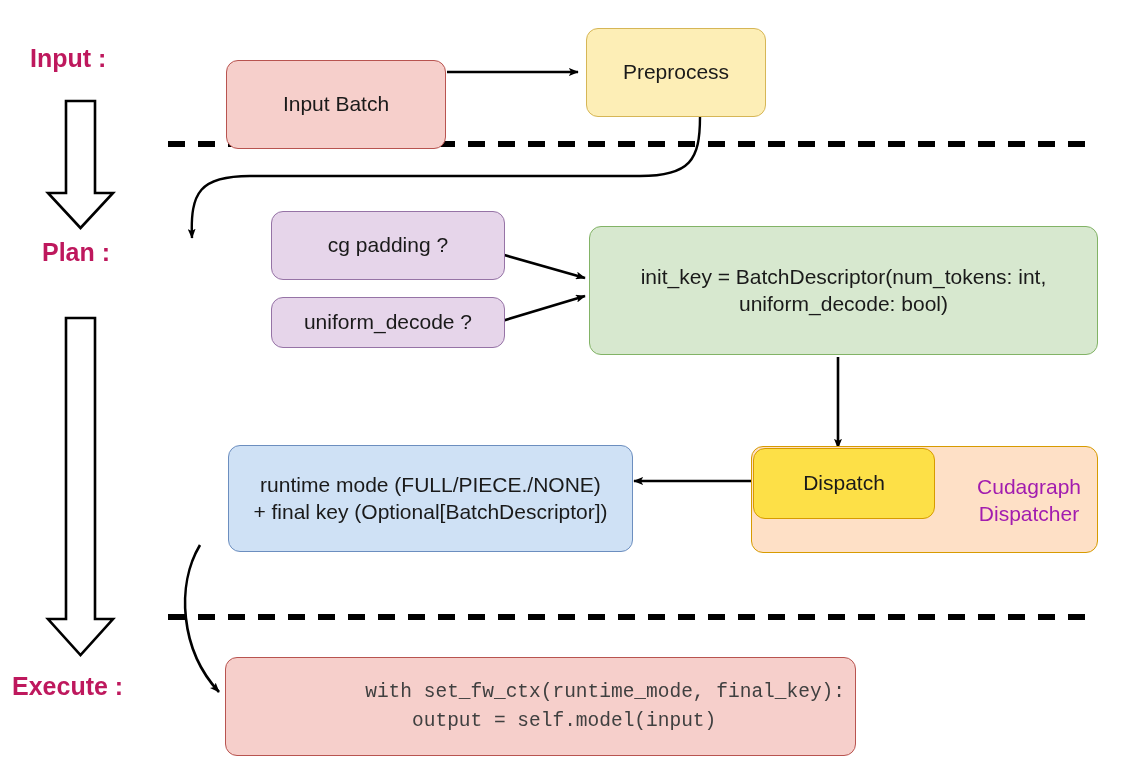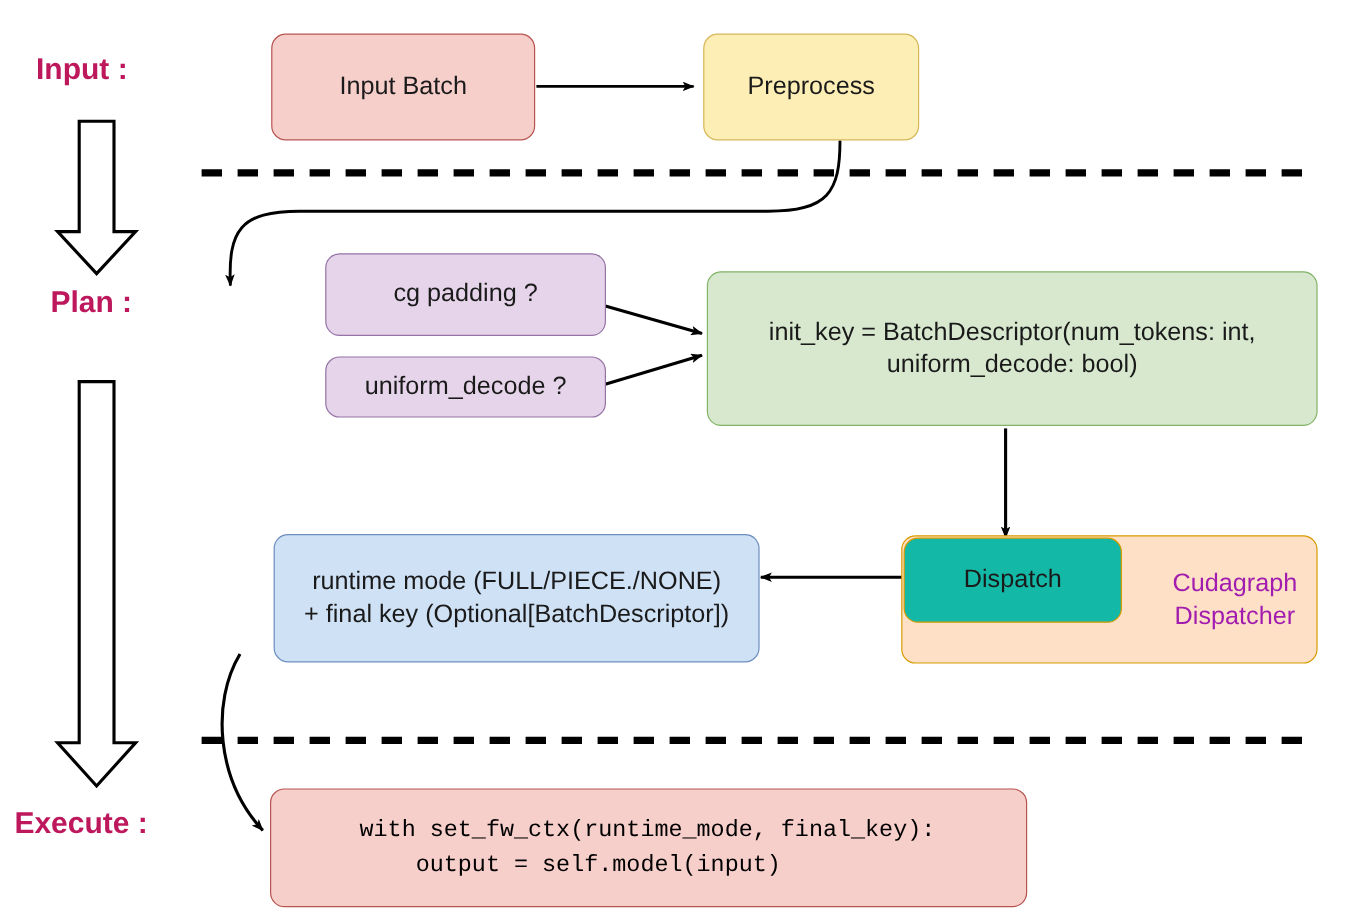--- a/index.html
+++ b/index.html
@@ -43,20 +43,21 @@
     justify-content: center;
     text-align: center;
     font-size: 21px;
     line-height: 1.28;
     color: #1a1a1a;
     padding: 4px 10px;
   }
   .node-pink {
     background: #f6cfcb;
     border-color: #b85450;
+    margin-top: 32px;
   }
   .node-yellow {
     background: #fdeeb6;
     border-color: #d6b656;
   }
   .node-purple {
     background: #e6d5ea;
     border-color: #9673a6;
     margin-left: 44px;
   }
@@ -69,45 +70,45 @@
     border-color: #6c8ebf;
   }
   .node-orange-outer {
     background: #fee0c6;
     border-color: #d79b00;
     align-items: flex-start;
     justify-content: flex-end;
     padding: 0;
   }
   .node-orange-inner {
-    background: #14b8a6;
+    background: #fde047;
     border-color: #d79b00;
   }
   .outer-label {
     position: absolute;
     right: 16px;
     top: 50%;
     transform: translateY(-50%);
     text-align: center;
     font-size: 21px;
     line-height: 1.3;
     color: #a21caf;
     white-space: pre-line;
   }
   .node-code {
     background: #f6cfcb;
     border-color: #b85450;
     font-family: "Liberation Mono", monospace;
     font-size: 19.5px;
     line-height: 1.45;
-    justify-content: center;
+    justify-content: flex-end;
     text-align: left;
     white-space: pre;
     padding-left: 8px;
-    color: #000000;
+    color: #404040;
   }
   .multiline {
     white-space: pre-line;
   }
 </style>
 </head>
 <body>
 
 <div id="canvas">
 

